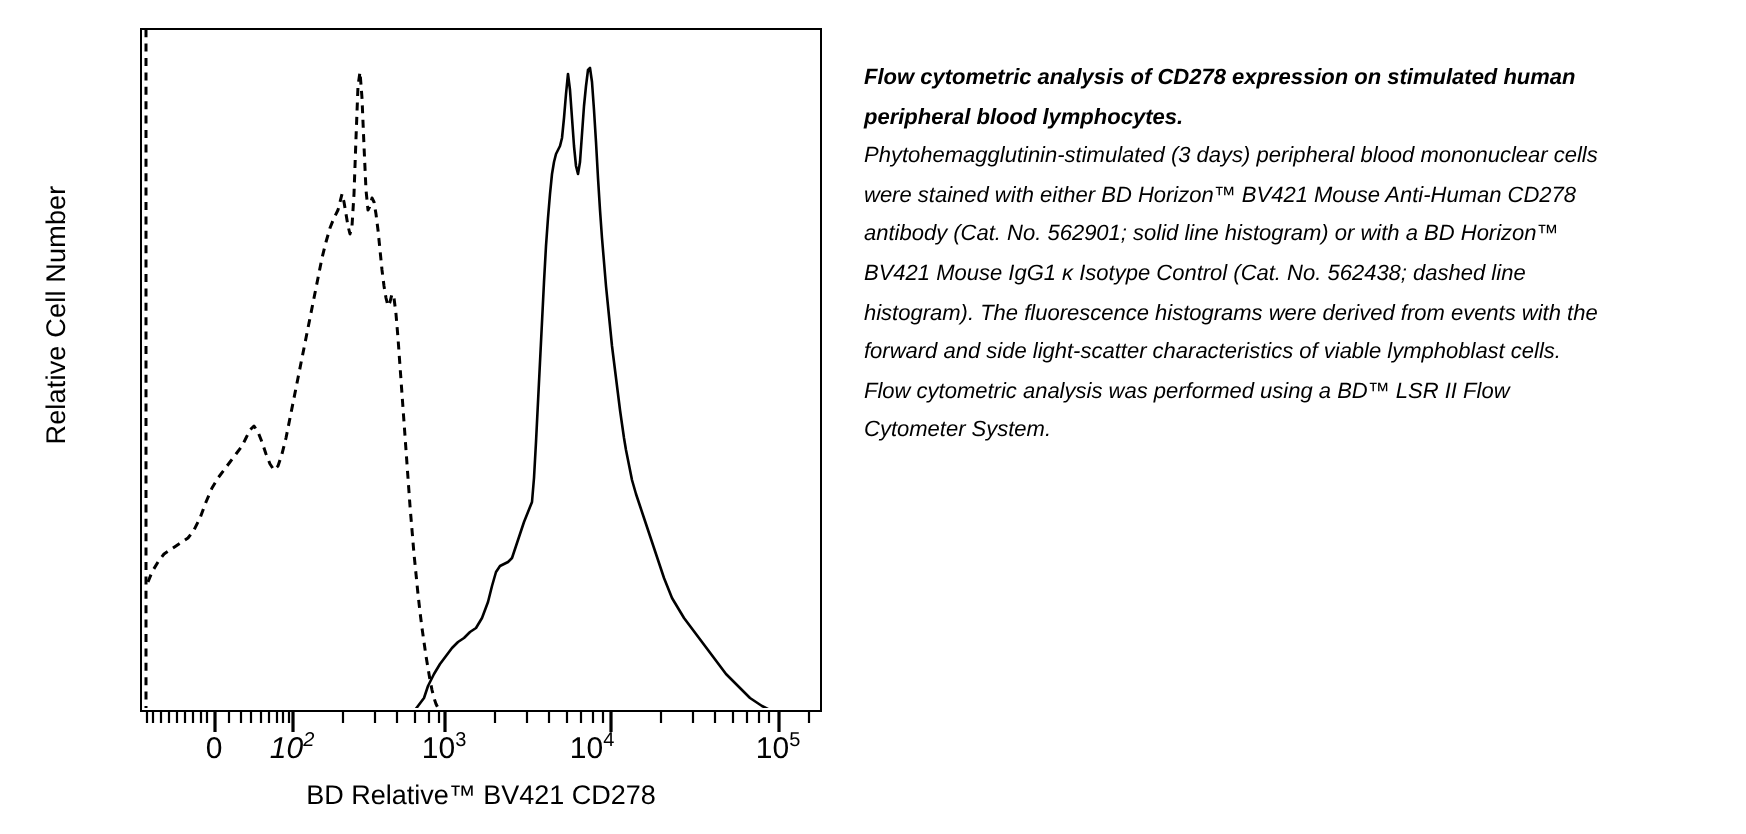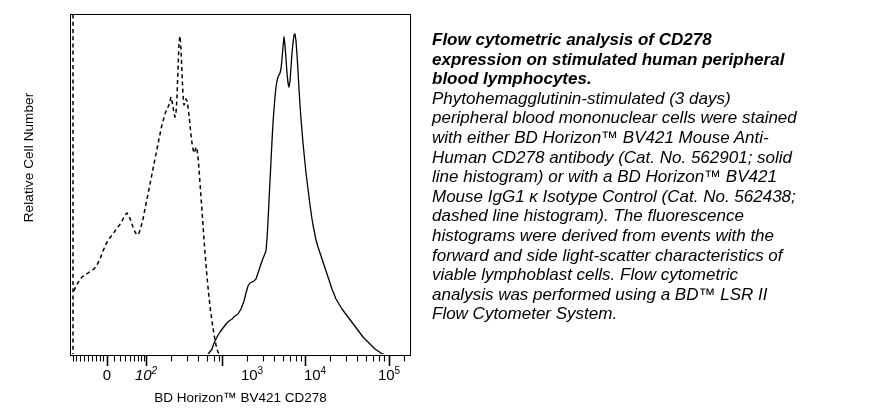--- a/index.html
+++ b/index.html
@@ -50,21 +50,21 @@
   }
   .xlabel sup{font-size:10px;vertical-align:super;line-height:0;}
   #x-axis-title{
     position:absolute;left:70px;top:390px;width:341px;
     text-align:center;font-size:13.5px;white-space:nowrap;
   }
 
   
   #caption{
     position:absolute;left:432px;top:30px;width:372px;
-    font-size:17px;line-height:19.6px;
+    font-size:11px;line-height:19.6px;
     font-style:italic;
     text-align:left;
   }
   #caption-heading{font-weight:bold;font-style:italic;display:block;}
   #caption-body{font-style:italic;display:inline;}
 </style>
 </head>
 <body>
 
 <div id="figure">
@@ -127,26 +127,26 @@
         <line x1="303.5" x2="303.5" y1="0" y2="5.5" stroke="#000" stroke-width="1.1"></line>
         <line x1="309.5" x2="309.5" y1="0" y2="5.5" stroke="#000" stroke-width="1.1"></line>
         <line x1="314.5" x2="314.5" y1="0" y2="5.5" stroke="#000" stroke-width="1.1"></line>
         <line x1="319.5" x2="319.5" y1="0" y2="10" stroke="#000" stroke-width="1.6"></line>
         <line x1="334.5" x2="334.5" y1="0" y2="5.5" stroke="#000" stroke-width="1.1"></line>
       </svg>
 
     <div id="x-tick-labels">
         <span class="xlabel" style="left: 37px;"><span>0</span></span>
         <span class="xlabel" style="left: 76px; font-style: italic;"><span>10</span><sup>2</sup></span>
-        <span class="xlabel" style="left: 152px; margin-left: 30px;"><span>10</span><sup>3</sup></span>
-        <span class="xlabel" style="left: 245px;"><span>10</span><sup>4</sup></span>
+        <span class="xlabel" style="left: 152px;"><span>10</span><sup>3</sup></span>
+        <span class="xlabel" style="left: 226px;"><span>10</span><sup>4</sup></span>
         <span class="xlabel" style="left: 319px; text-align: right;"><span>10</span><sup>5</sup></span>
       </div>
 
-    <div id="x-axis-title">BD Horizon™ BV421 CD278</div>
+    <div id="x-axis-title">BD Relative™ BV421 CD278</div>
   </div>
 
   <div id="caption">
     <span id="caption-heading">Flow cytometric analysis of CD278 expression on stimulated human peripheral blood lymphocytes.</span>
     <span id="caption-body">Phytohemagglutinin-stimulated (3 days) peripheral blood mononuclear cells were stained with either BD Horizon™ BV421 Mouse Anti-Human CD278 antibody (Cat. No. 562901; solid line histogram) or with a BD Horizon™ BV421 Mouse IgG1 κ Isotype Control (Cat. No. 562438; dashed line histogram). The fluorescence histograms were derived from events with the forward and side light-scatter characteristics of viable lymphoblast cells. Flow cytometric analysis was performed using a BD™ LSR II Flow Cytometer System.</span>
   </div>
 
 </div>
 
 </body></html>

